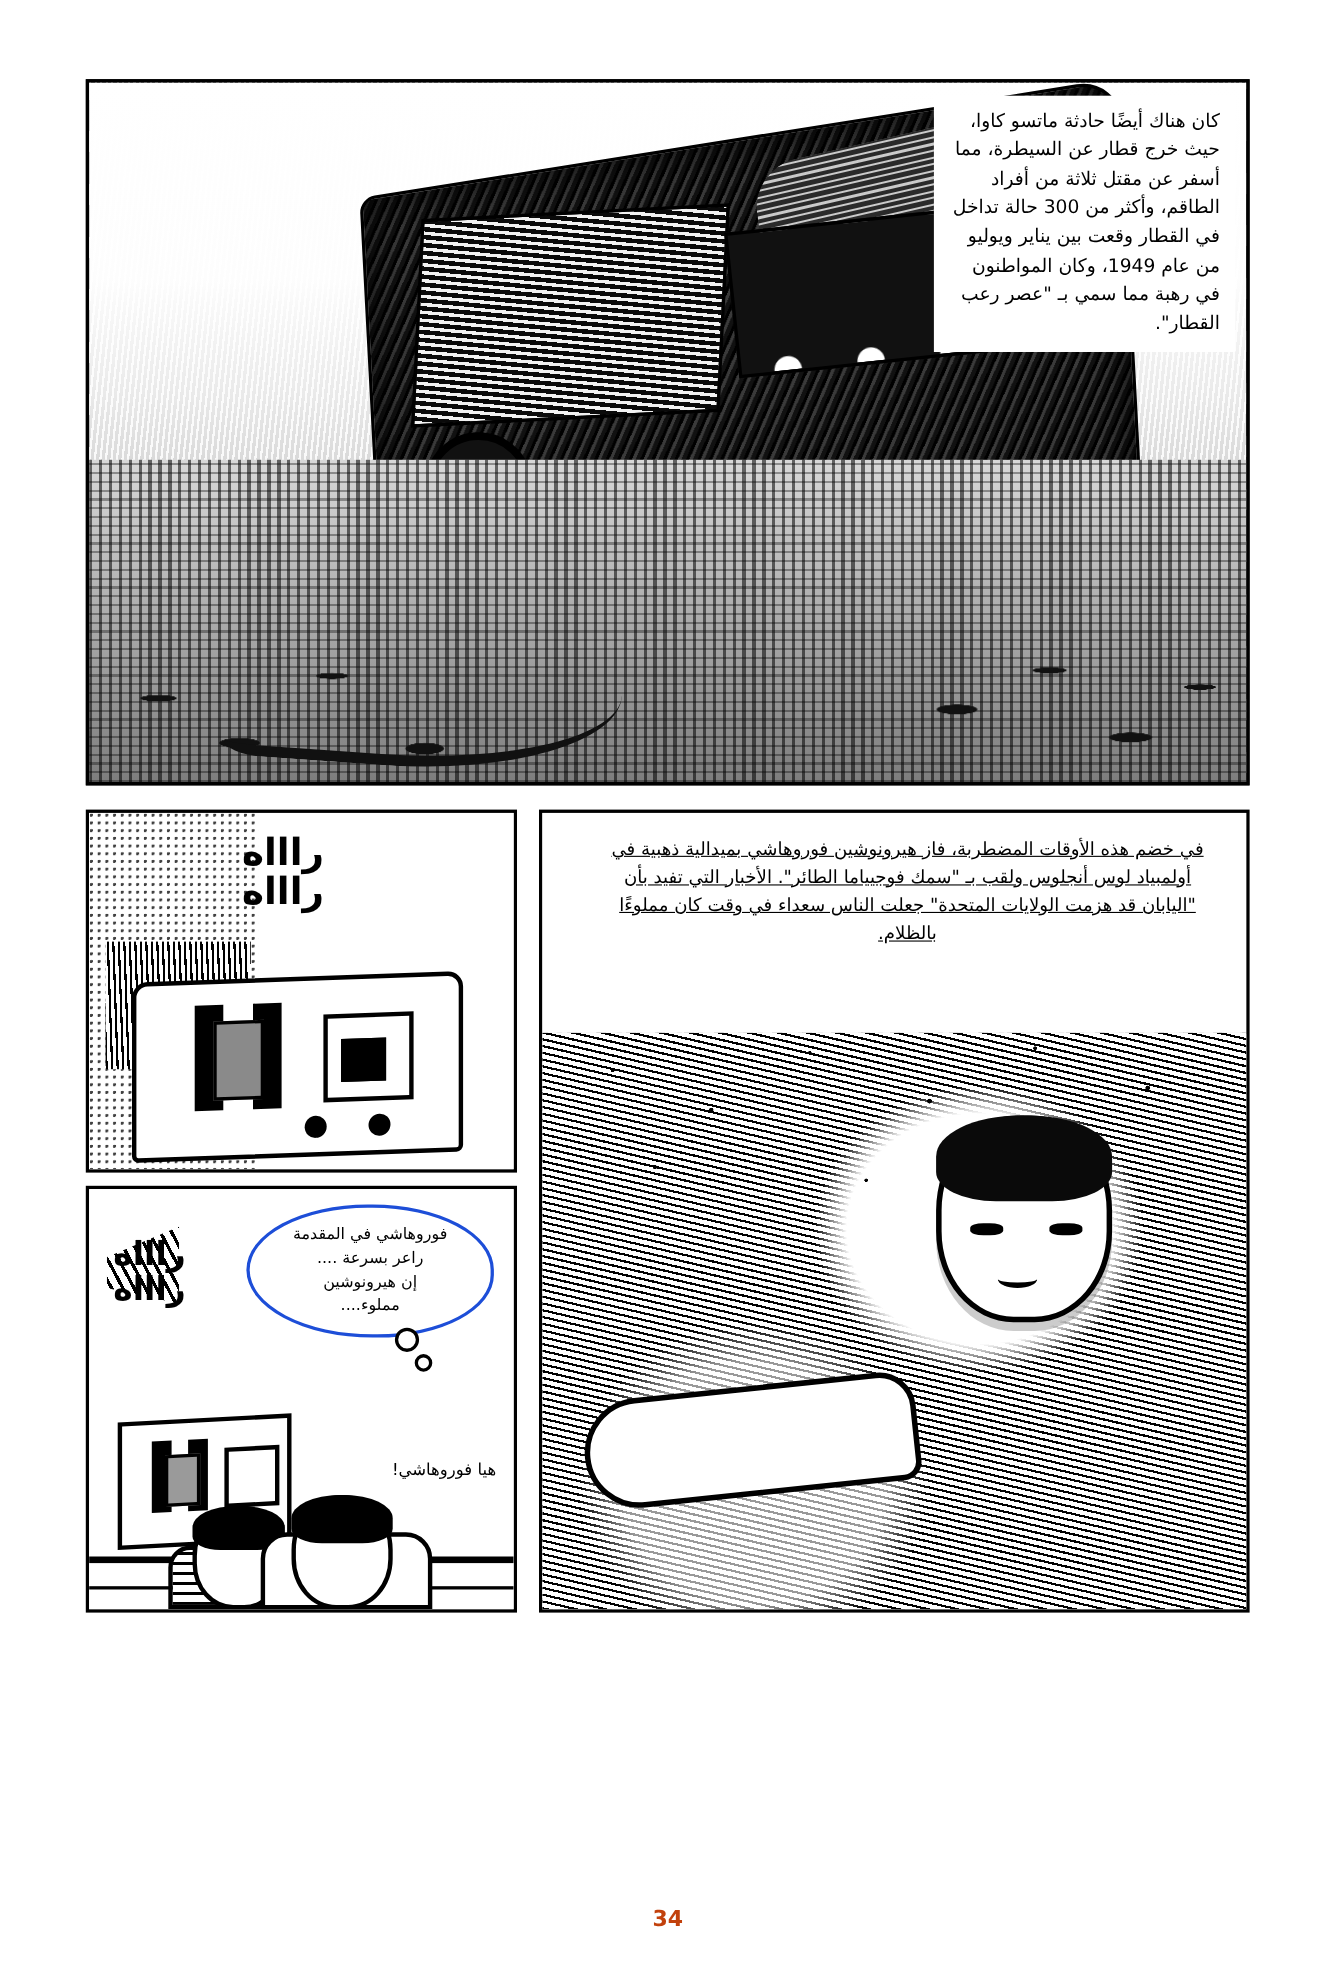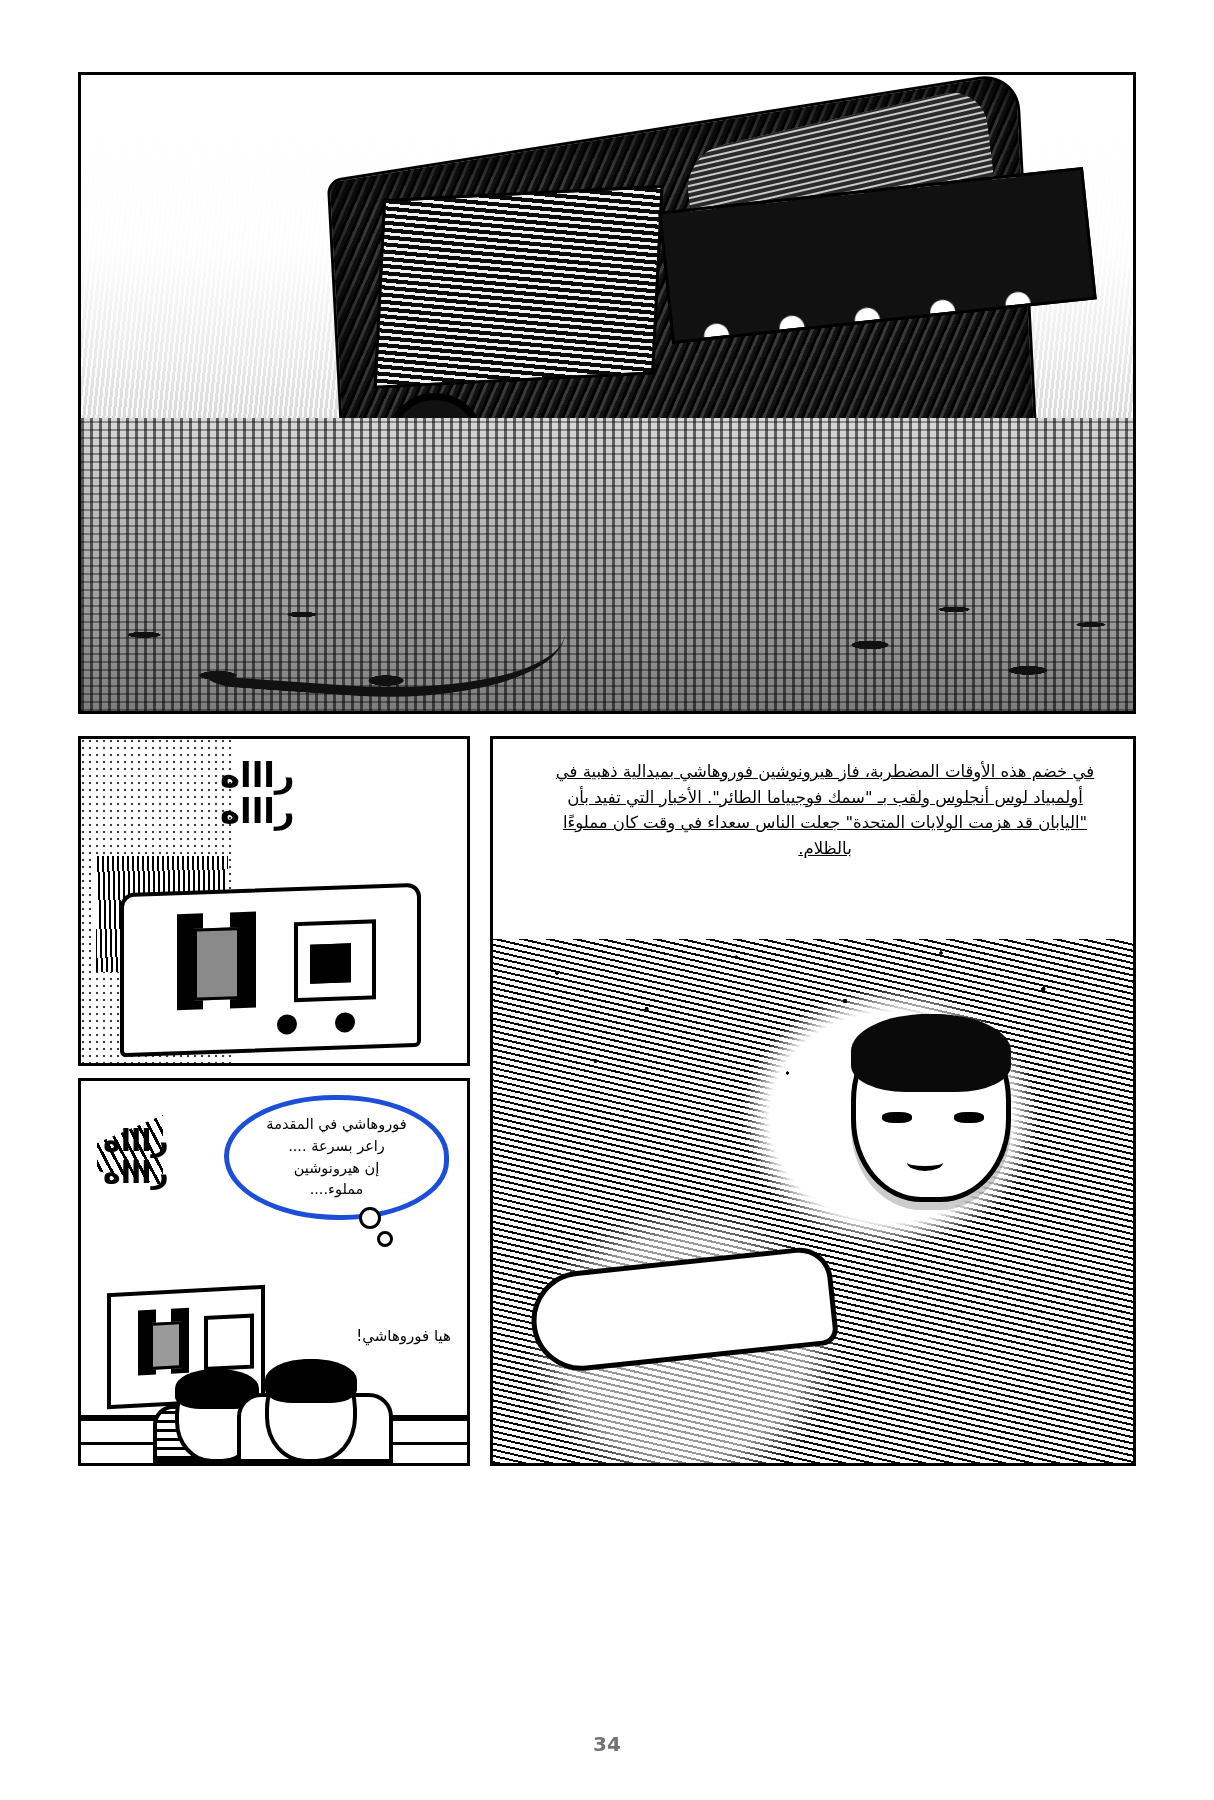--- a/index.html
+++ b/index.html
@@ -282,21 +282,21 @@
     height: 388px;
   }
   .boy-scene { position: absolute; inset: 0; background: #fff; }
   .speech-bubble {
     position: absolute;
     right: 18px;
     top: 14px;
     width: 225px;
     min-height: 108px;
     background: #fff;
-    border: 5px solid #1d4ed8;
+    border: 3px solid #1d4ed8;
     border-radius: 50% 50% 48% 52%;
     padding: 14px 16px;
     box-sizing: border-box;
     font-size: 14.5px;
     line-height: 1.5;
     text-align: center;
   }
   .bubble-tail {
     position: absolute;
     right: 86px;
@@ -552,39 +552,42 @@
   }
 
   
   .page-number {
     position: absolute;
     left: 0; right: 0;
     bottom: 44px;
     text-align: center;
     font-size: 20px;
     font-weight: bold;
-    color: #737373;
+    color: #c2410c;
     font-family: "DejaVu Sans", sans-serif;
   }
 </style>
 </head>
 <body>
 
 <div class="page">
 
   <div class="panel" id="panel-train">
     <div class="wreck-art">
       <div class="car-body"></div>
       <div class="roof-arcs"></div>
       <div class="wheel w1"></div>
       <div class="wheel w2"></div>
       <div class="debris"></div>
       <div class="crowd-band"></div>
       <div class="people-dots"></div>
       <div class="hose"></div>
+    </div>
+    <div class="caption-box">
+      <p>كان هناك أيضًا حادثة ماتسو كاوا، حيث خرج قطار عن السيطرة، مما أسفر عن مقتل ثلاثة من أفراد الطاقم، وأكثر من 300 حالة تداخل في القطار وقعت بين يناير ويوليو من عام 1949، وكان المواطنون في رهبة مما سمي بـ "عصر رعب القطار".</p>
     </div>
   </div>
 
   <div class="panel" id="panel-radio">
     <div class="radio-bg">
       <div class="halftone-corner"></div>
       <div class="radio-hatch"></div>
       <div class="radio-body">
         <div class="bar b1"></div>
         <div class="bar b2"></div>

